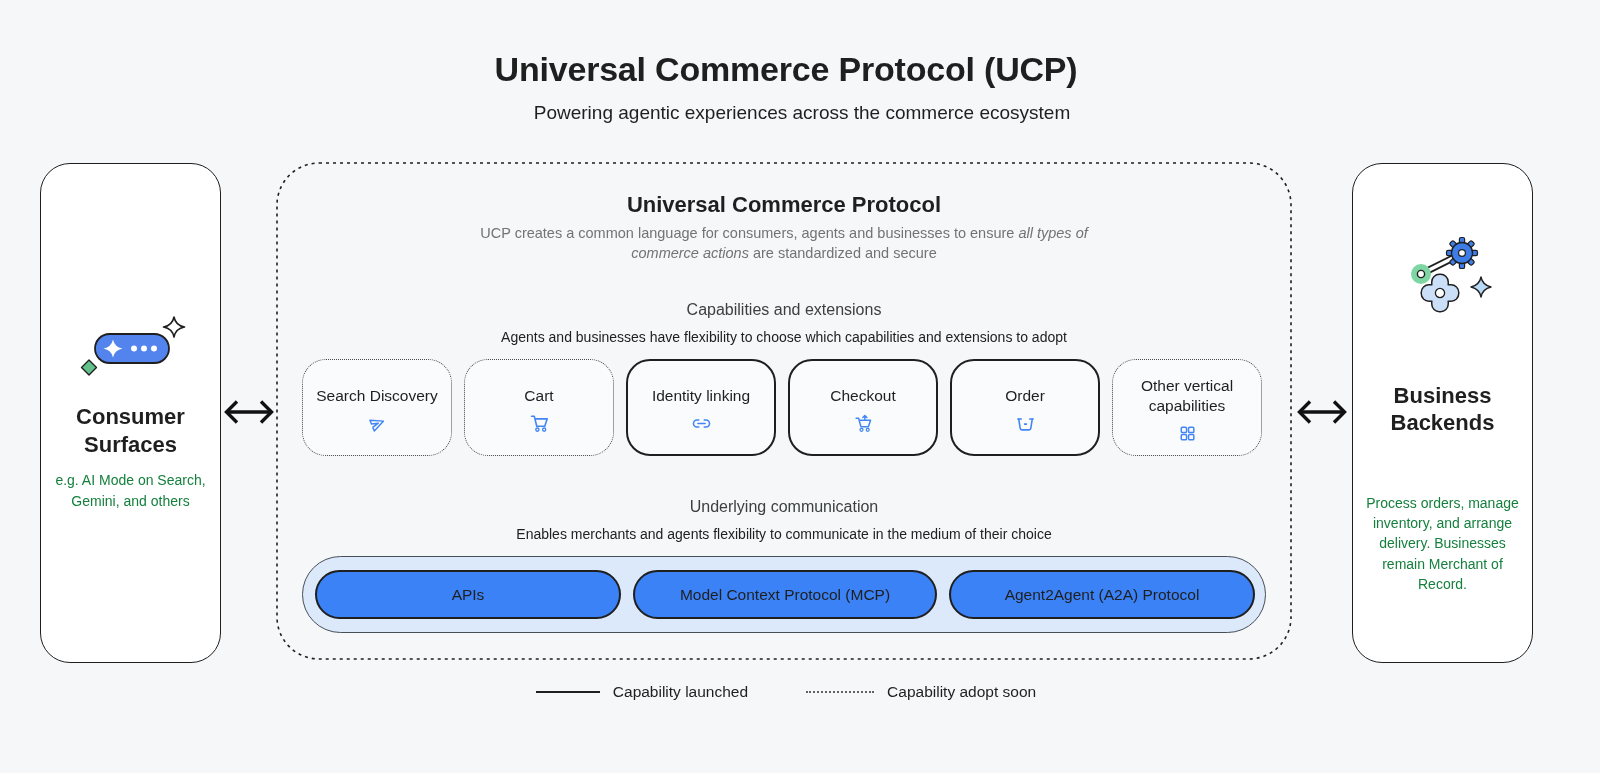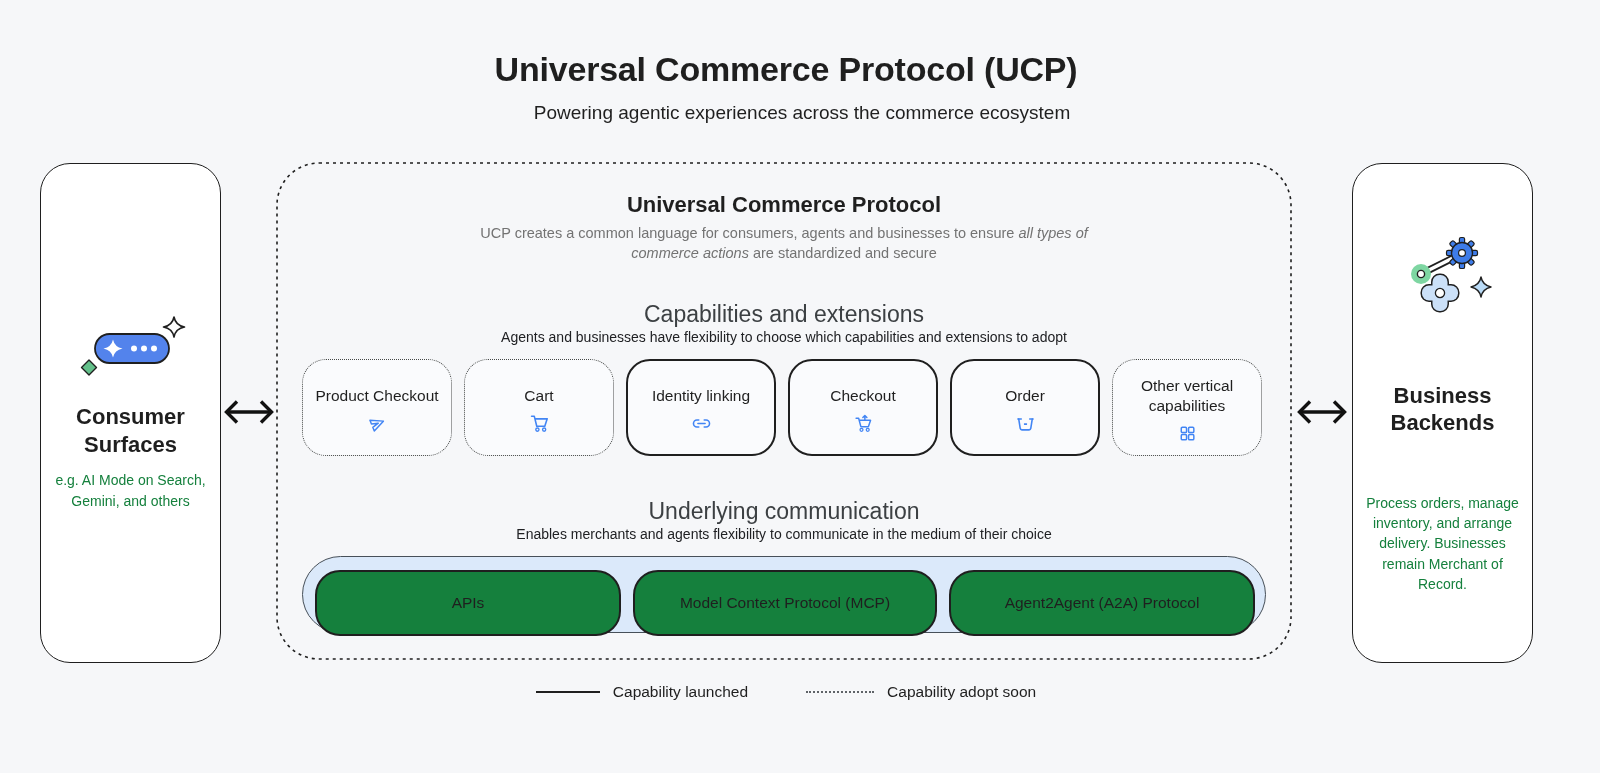--- a/index.html
+++ b/index.html
@@ -35,42 +35,42 @@
     position:absolute;left:276px;top:162px;width:1016px;height:498px;
     box-sizing:border-box;border-radius:42px;
   }
   .ucp-border{position:absolute;left:0;top:0;width:1016px;height:498px;}
   .ucp-title{position:absolute;top:30px;left:0;width:100%;text-align:center;font-size:22px;font-weight:600;}
   .ucp-desc{
     position:absolute;top:61px;left:50%;transform:translateX(-50%);width:655px;
     text-align:center;font-size:14.5px;line-height:1.38;color:#737373;
   }
   .ucp-desc .it{font-style:italic;}
-  .section-heading{position:absolute;left:0;width:100%;text-align:center;font-size:23px;font-weight:500;color:#3c4043;}
+  .section-heading{position:absolute;left:0;width:100%;text-align:center;font-size:16px;font-weight:500;color:#3c4043;}
   .section-sub{position:absolute;left:0;width:100%;text-align:center;font-size:14px;color:#202124;}
   .cap-heading{top:139px;}
   .cap-sub{top:167px;}
   .cap-row{position:absolute;top:197px;left:26px;width:964px;display:flex;gap:12px;}
   .cap-box{
     width:150px;height:97px;box-sizing:border-box;border-radius:24px;background:#fafbfd;
     display:flex;flex-direction:column;align-items:center;justify-content:center;
     gap:9px;padding:6px 10px 2px;
   }
   .cap-box.coming-soon{border:1.7px dotted #444746;}
   .cap-box.launched{border:2px solid #1f1f1f;}
   .cap-label{font-size:15.5px;line-height:1.28;text-align:center;color:#1f1f1f;}
   .cap-icon svg{width:19px;height:19px;display:block;}
   .comm-heading{top:336px;}
   .comm-sub{top:364px;}
   .comm-wrap{
     position:absolute;left:26px;top:394px;width:964px;height:77px;box-sizing:border-box;
     background:#dbe9fa;border:1.2px solid #475059;border-radius:39px;
   }
   .comm-pill{
-    position:absolute;top:13px;height:66px;box-sizing:border-box;background:#15803d;
+    position:absolute;top:13px;height:49px;box-sizing:border-box;background:#3b82f6;
     border:2px solid #1f1f1f;border-radius:25px;
     display:flex;align-items:center;justify-content:center;font-size:15.5px;
   }
   .comm-pill.p0{left:12px;width:306px;}
   .comm-pill.p1{left:330px;width:304px;}
   .comm-pill.p2{left:646px;width:306px;}
 
   .legend{
     position:absolute;top:683px;left:0;width:1572px;
     display:flex;justify-content:center;align-items:center;gap:58px;font-size:15.5px;
@@ -117,21 +117,21 @@
     </svg>
 
     <div class="ucp-title">Universal Commerce Protocol</div>
     <div class="ucp-desc"><span>UCP creates a common language for consumers, agents and businesses to ensure </span><span class="it">all types of commerce actions</span><span> are standardized and secure</span></div>
 
     <div class="section-heading cap-heading">Capabilities and extensions</div>
     <div class="section-sub cap-sub">Agents and businesses have flexibility to choose which capabilities and extensions to adopt</div>
 
     <div class="cap-row">
       <div class="cap-box coming-soon">
-        <div class="cap-label">Product Checkout</div>
+        <div class="cap-label">Search Discovery</div>
         <div class="cap-icon">
           <svg viewBox="0 0 18 18">
               <path d="M3.5 14.5 L15 9 L3.5 3.5 L3.5 7.3 L9.8 9 L3.5 10.7 Z" fill="none" stroke="#4285f4" stroke-width="1.4" stroke-linejoin="round" transform="rotate(-22 9 9)"></path>
             </svg>
         </div>
       </div>
       <div class="cap-box coming-soon">
         <div class="cap-label">Cart</div>
         <div class="cap-icon">
           <svg viewBox="0 0 18 18">

